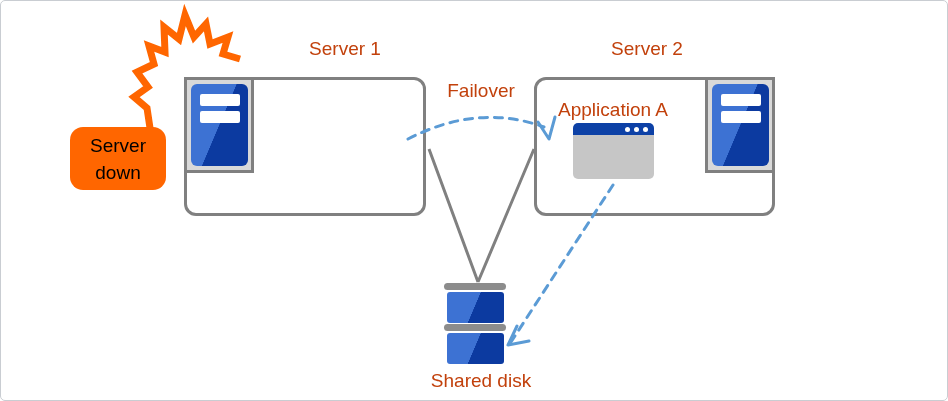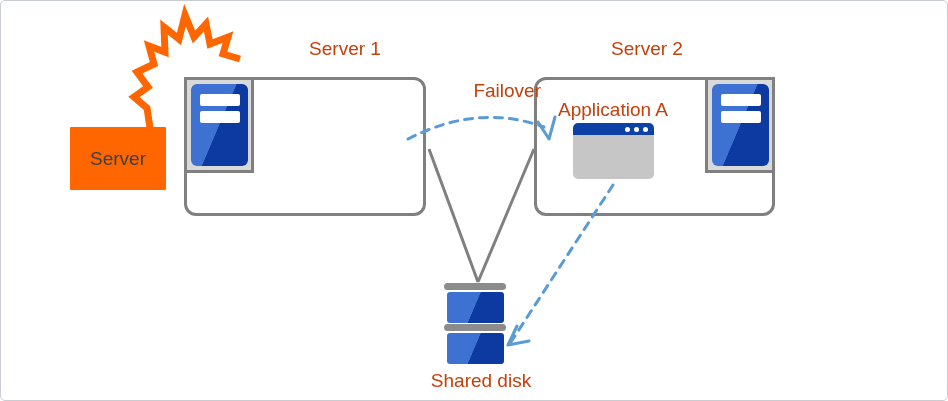--- a/index.html
+++ b/index.html
@@ -56,22 +56,22 @@
     background:#fff;border-radius:2px;
   }
   .server-unit .bar1{top:10px;}
   .server-unit .bar2{top:27px;}
   
   .badge{
     position:absolute;
     left:69px;top:126px;
     width:96px;height:63px;
     background:#ff6600;
-    border-radius:1px;
-    color:#404040;
+    border-radius:13px;
+    color:#000000;
     font-size:19px;line-height:27px;
     text-align:center;
     display:flex;flex-direction:column;justify-content:center;
   }
   
   .app-win{
     position:absolute;
     left:572px;top:122px;
     width:81px;height:56px;
     border-radius:5px;
@@ -132,25 +132,26 @@
     <div class="body"></div>
   </div>
 
   <div class="disk-cap" id="disk-cap1"></div>
   <div class="disk-seg" id="disk-seg1"></div>
   <div class="disk-cap" id="disk-cap2"></div>
   <div class="disk-seg" id="disk-seg2"></div>
 
   <div class="badge">
     <span>Server</span>
+    <span>down</span>
   </div>
 
   <div class="label" style="left:284px;top:37px;width:120px;">Server 1</div>
   <div class="label" style="left:586px;top:37px;width:120px;">Server 2</div>
-  <div class="label" style="left:420px;top:79px;width:120px;text-align:right;">Failover</div>
+  <div class="label" style="left:420px;top:79px;width:120px;">Failover</div>
   <div class="label" style="left:400px;top:369px;width:160px;">Shared disk</div>
   <div class="label" style="left:542px;top:98px;width:140px;">Application A</div>
 
   <svg class="overlay" width="948" height="401" viewBox="0 0 948 401">
 
     <polyline points="149,127 146,107 133,96 147,86 136,71 153,63 148,45 164,51 163,26 178,38 184,14 193,36 205,23 209,43 227,36 222,53 239,58" fill="none" stroke="#ff6600" stroke-width="7" stroke-linejoin="miter" stroke-miterlimit="10"></polyline>
 
     <path d="M428,148 L477,281 M533,148 L477,281" fill="none" stroke="#808080" stroke-width="3"></path>
 
     <path d="M407,138 Q477,102 543,126" fill="none" stroke="#5b9bd5" stroke-width="3" stroke-linecap="round" stroke-dasharray="8,7"></path>

